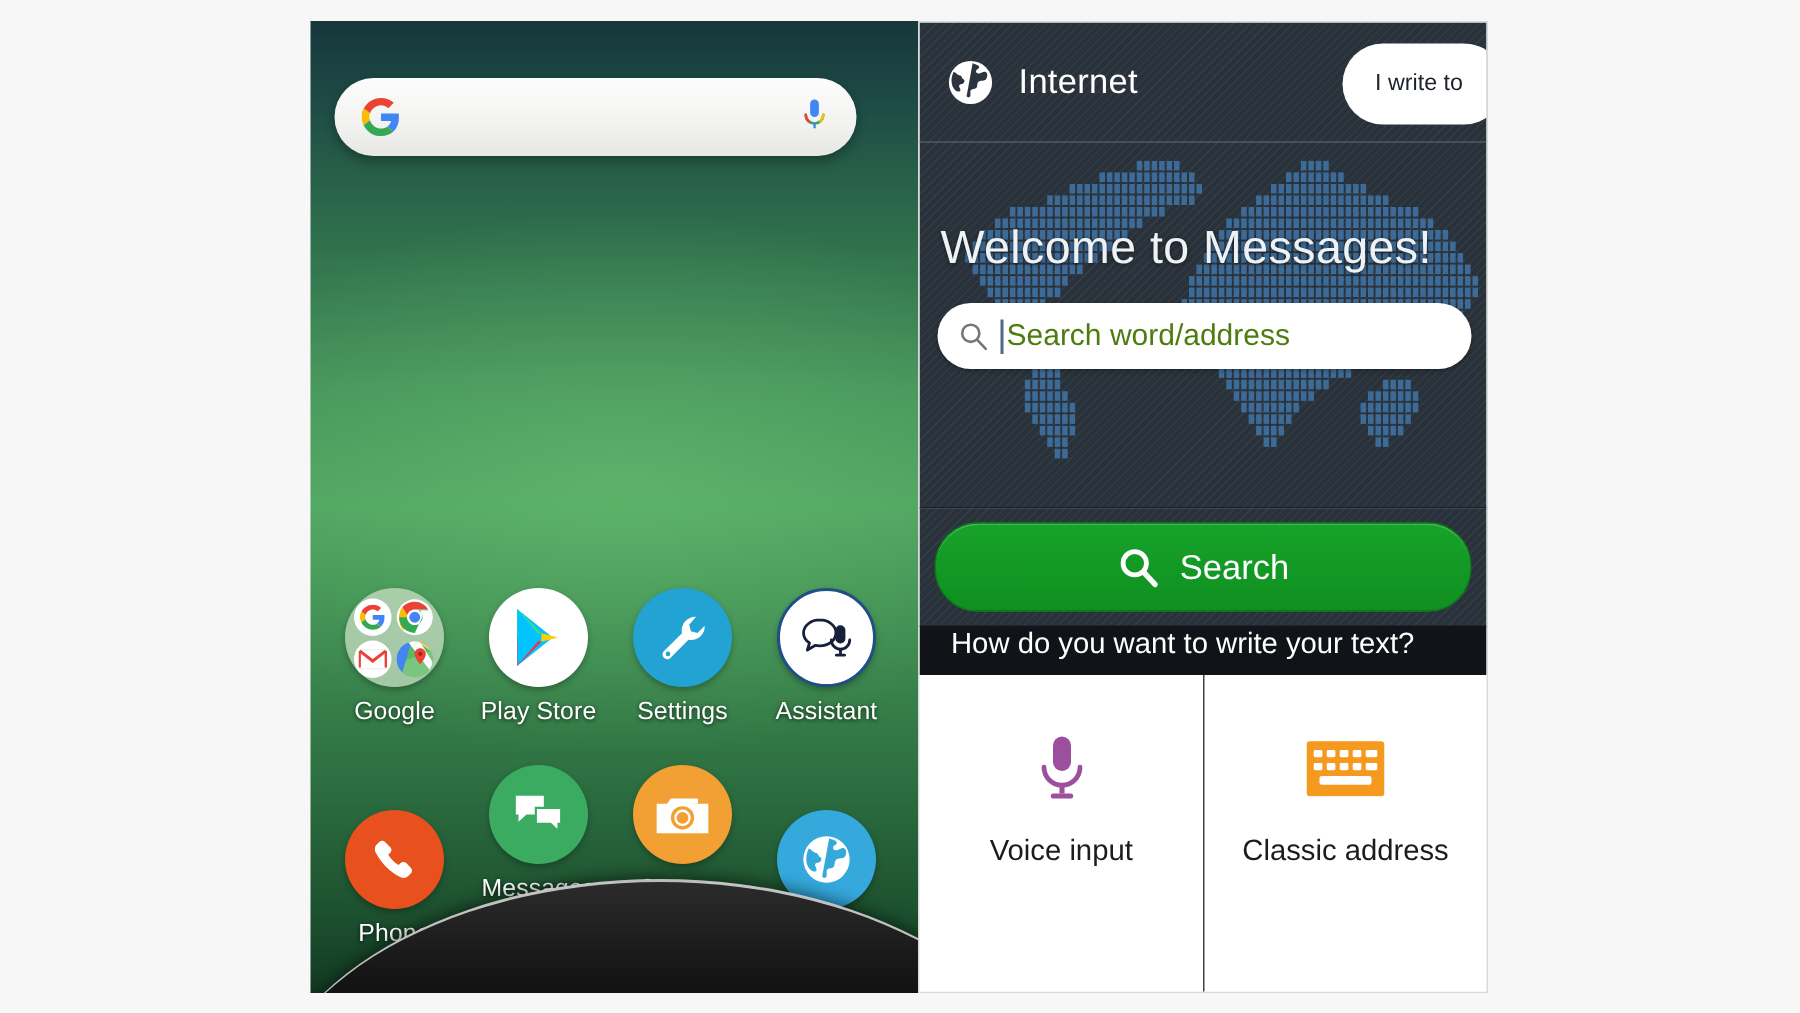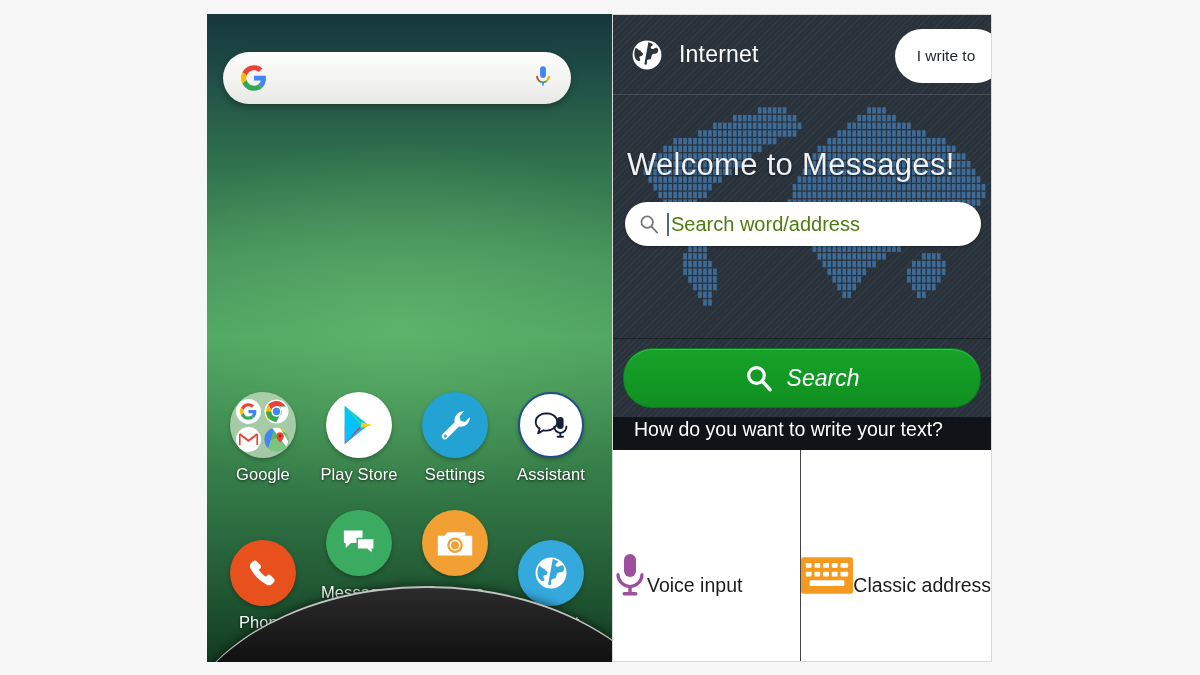--- a/index.html
+++ b/index.html
@@ -31,20 +31,21 @@
       linear-gradient(180deg,
         #17373c 0%,
         #1d4a45 8%,
         #2f6f4c 22%,
         #45935a 38%,
         #4ea35f 50%,
         #3d8a50 64%,
         #2d6f41 78%,
         #1f5531 90%,
         #123a22 100%);
+    padding-left: 26px;
   }
   
   #wallpaper-glow {
     position: absolute;
     left: -10%;
     top: 20%;
     width: 120%;
     height: 55%;
     background: radial-gradient(ellipse at 45% 50%, rgba(120,205,125,0.38) 0%, rgba(120,205,125,0.14) 45%, rgba(0,0,0,0) 72%);
     pointer-events: none;
@@ -243,21 +244,20 @@
   }
 
   
   #search-band {
     position: relative;
     height: 78px;
     display: flex;
     align-items: center;
     justify-content: center;
     border-bottom: 1px solid #12171c;
-    font-style: italic;
   }
   #search-button {
     width: 356px;
     height: 58px;
     border-radius: 29px;
     background: linear-gradient(180deg, #17a32a 0%, #0f8f20 100%);
     border: 1px solid #0a7a1a;
     display: flex;
     align-items: center;
     justify-content: center;
@@ -289,21 +289,21 @@
 
   
   #input-methods {
     display: flex;
     height: 212px;
     background: #ffffff;
   }
   .method-cell {
     flex: 1 1 50%;
     display: flex;
-    flex-direction: row;
+    flex-direction: column;
     align-items: center;
     padding-top: 38px;
     box-sizing: border-box;
     cursor: pointer;
   }
   .method-cell + .method-cell { border-left: 1px solid #444444; }
   .method-icon { height: 48px; display: flex; align-items: center; justify-content: center; }
   .method-label {
     margin-top: 20px;
     font-size: 19.5px;

